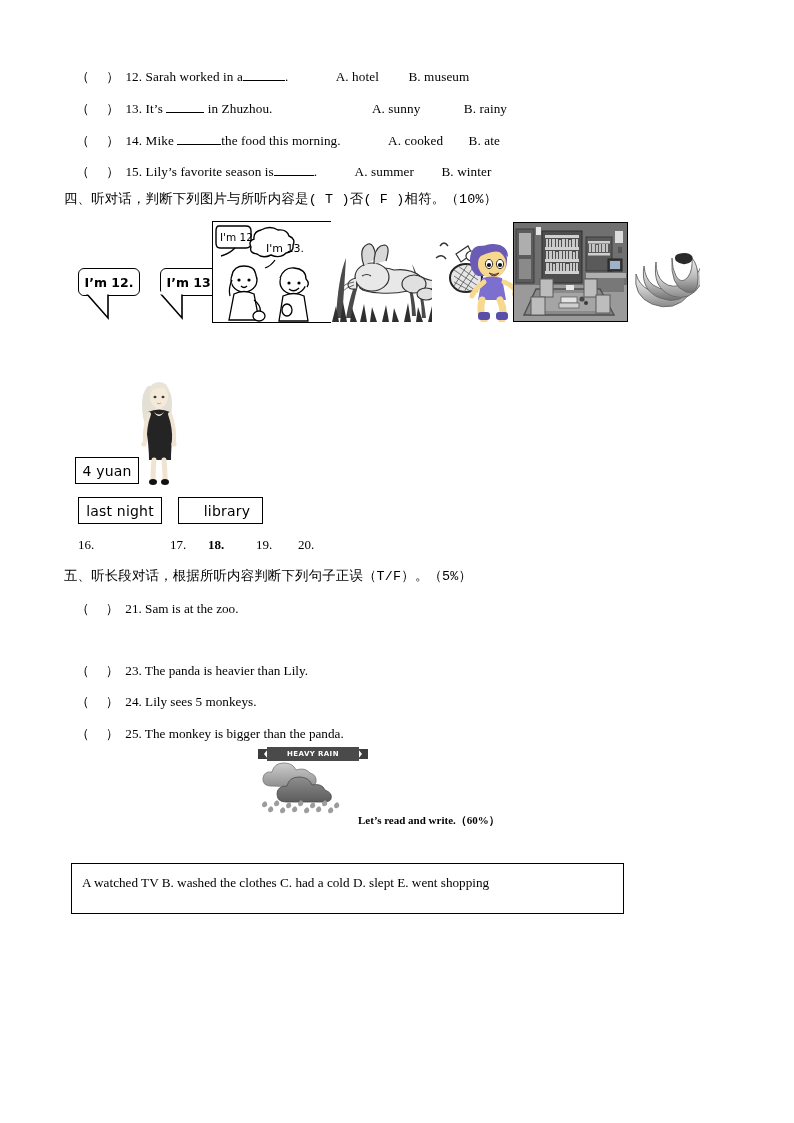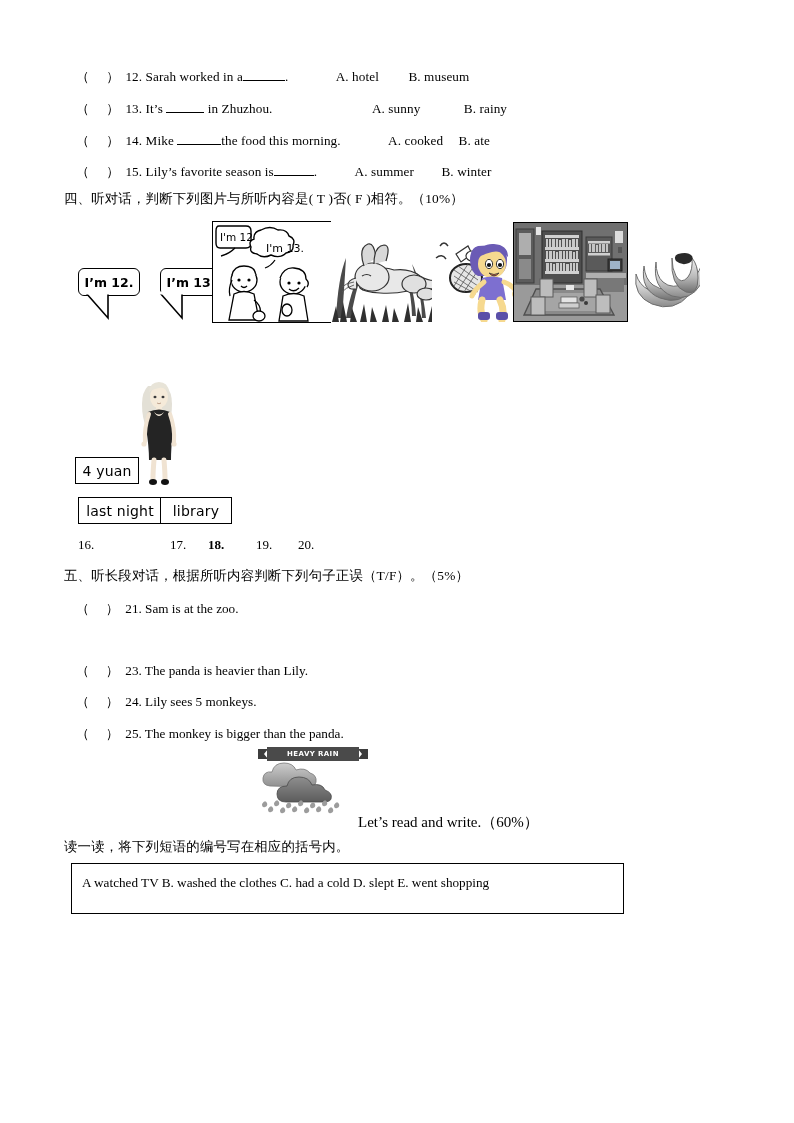--- a/index.html
+++ b/index.html
@@ -7,21 +7,21 @@
     width:794px;height:1123px;background:#fff;
     font-family:"Liberation Serif","DejaVu Serif",serif;
     color:#000;position:relative;overflow:hidden;
   }
   .page{position:absolute;left:0;top:0;width:794px;height:1123px;}
 
   
   .mcq{position:absolute;font-size:13.2px;white-space:nowrap;letter-spacing:.1px;}
   .paren{display:inline-block;width:46px;}
   .opt{display:inline-block;}
-  .cn{font-family:Liberation Serif, serif;font-size:13.4px;
+  .cn{font-family:Liberation Mono, monospace;font-size:13.4px;
       white-space:nowrap;position:absolute;letter-spacing:.2px;}
   .tfq{position:absolute;font-size:13.2px;white-space:nowrap;}
   .num{position:absolute;font-size:13px;}
   .blank{display:inline-block;border-bottom:1px solid #000;}
 
   
   .bubble{position:absolute;border:1.6px solid #000;border-radius:6px;background:#fff;
           font-family:"DejaVu Sans","Liberation Sans",sans-serif;font-weight:bold;
           font-size:12.5px;display:flex;align-items:center;justify-content:center;}
   .tail{position:absolute;overflow:visible;}
@@ -38,21 +38,21 @@
 
   
   .poolbox{position:absolute;border:1.2px solid #000;background:#fff;}
   .pooltext{position:absolute;font-size:13.2px;white-space:nowrap;}
 
   
   .banner{position:absolute;background:#4a4a4a;color:#fff;
           font-family:"DejaVu Sans","Liberation Sans",sans-serif;
           font-weight:bold;font-size:7px;letter-spacing:.4px;
           display:flex;align-items:center;justify-content:center;}
-  .readwrite{position:absolute;font-size:15px;white-space:nowrap;}
+  .readwrite{position:absolute;font-size:11px;white-space:nowrap;font-weight:bold;}
 </style>
 </head>
 <body>
 
 <div class="page">
 
   <div class="mcq" style="left:76px;top:68px;">
     <span class="paren"><span>（</span>&nbsp;&nbsp;&nbsp;&nbsp;&nbsp;<span>）</span></span>
     <span>12.</span>
     <span>Sarah worked in a</span><span class="blank" style="width:42px"></span><span>.</span>
@@ -66,21 +66,21 @@
     <span>It’s</span> <span class="blank" style="width:38px"></span> <span>in Zhuzhou.</span>
     <span class="opt" style="margin-left:96px">A. sunny</span>
     <span class="opt" style="margin-left:40px">B. rainy</span>
   </div>
 
   <div class="mcq" style="left:76px;top:132px;">
     <span class="paren"><span>（</span>&nbsp;&nbsp;&nbsp;&nbsp;&nbsp;<span>）</span></span>
     <span>14.</span>
     <span>Mike</span> <span class="blank" style="width:44px"></span><span>the food this morning.</span>
     <span class="opt" style="margin-left:44px">A. cooked</span>
-    <span class="opt" style="margin-left:12px">B. ate</span>
+    <span class="opt" style="margin-left:22px">B. ate</span>
   </div>
 
   <div class="mcq" style="left:76px;top:163px;">
     <span class="paren"><span>（</span>&nbsp;&nbsp;&nbsp;&nbsp;&nbsp;<span>）</span></span>
     <span>15.</span>
     <span>Lily’s  favorite season is</span><span class="blank" style="width:40px"></span><span>.</span>
     <span class="opt" style="margin-left:34px">A. summer</span>
     <span class="opt" style="margin-left:24px">B. winter</span>
   </div>
 
@@ -363,21 +363,21 @@
       <ellipse cx="33" cy="104" rx="4" ry="3" fill="#111"></ellipse>
     </svg>
   </div>
 
   <div class="wbox" style="left:75px;top:457px;width:62px;height:25px;">
     <span>4 yuan</span>
   </div>
   <div class="wbox" style="left:78px;top:497px;width:82px;height:25px;">
     <span>last night</span>
   </div>
-  <div class="wbox" style="left:160px;top:497px;width:70px;height:25px;">
+  <div class="wbox" style="left:178px;top:497px;width:70px;height:25px;padding-left:13px;">
     <span>library</span>
   </div>
 
   <div class="num" style="left:78px;top:537px;">16.</div>
   <div class="num" style="left:170px;top:537px;">17.</div>
   <div class="num" style="left:208px;top:537px;font-weight:bold;">18.</div>
   <div class="num" style="left:256px;top:537px;">19.</div>
   <div class="num" style="left:298px;top:537px;">20.</div>
 
   <div class="cn" style="left:64px;top:567px;">五、听长段对话，根据所听内容判断下列句子正误（T/F）。（5%）</div>
@@ -442,18 +442,17 @@
         <path d="M34 49 q3 -5 5 -1 q1 3 -2 4 q-3 1 -3 -3z"></path>
         <path d="M46 50 q3 -5 5 -1 q1 3 -2 4 q-3 1 -3 -3z"></path>
         <path d="M58 49 q3 -5 5 -1 q1 3 -2 4 q-3 1 -3 -3z"></path>
         <path d="M70 50 q3 -5 5 -1 q1 3 -2 4 q-3 1 -3 -3z"></path>
       </g>
     </svg>
   </div>
 
   <div class="readwrite" style="left:358px;top:813px;">Let’s read and write.（60%）</div>
 
-  <div class="cn" style="left:64px;top:838px;">读一读，将下列短语的编号写在相应的括号内。</div>
 
   <div class="poolbox" style="left:71px;top:863px;width:551px;height:49px;"></div>
   <div class="pooltext" style="left:82px;top:875px;">A  watched TV    B. washed the clothes    C. had a cold    D. slept    E. went shopping</div>
 
 </div>
 
 </body></html>

